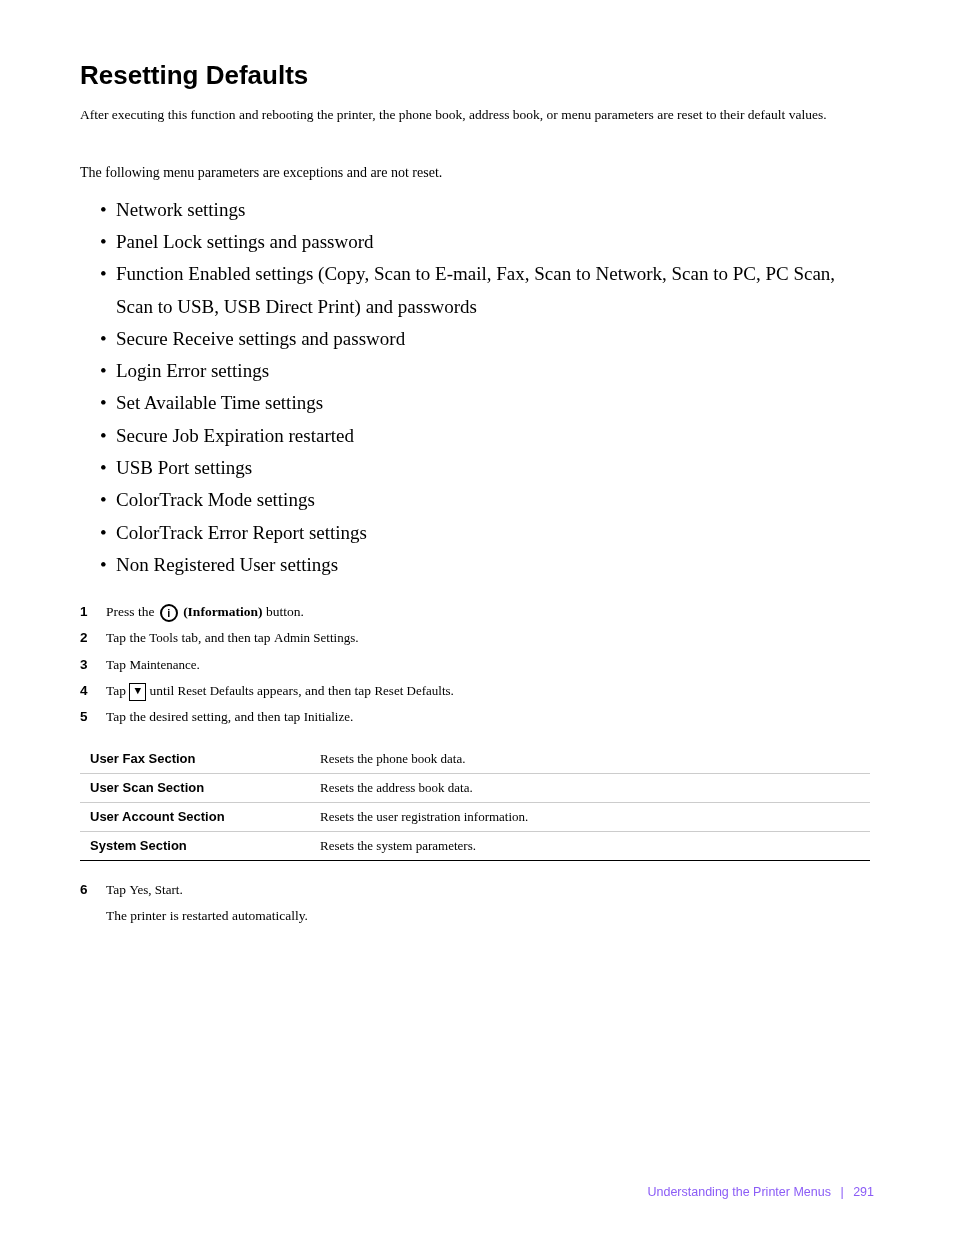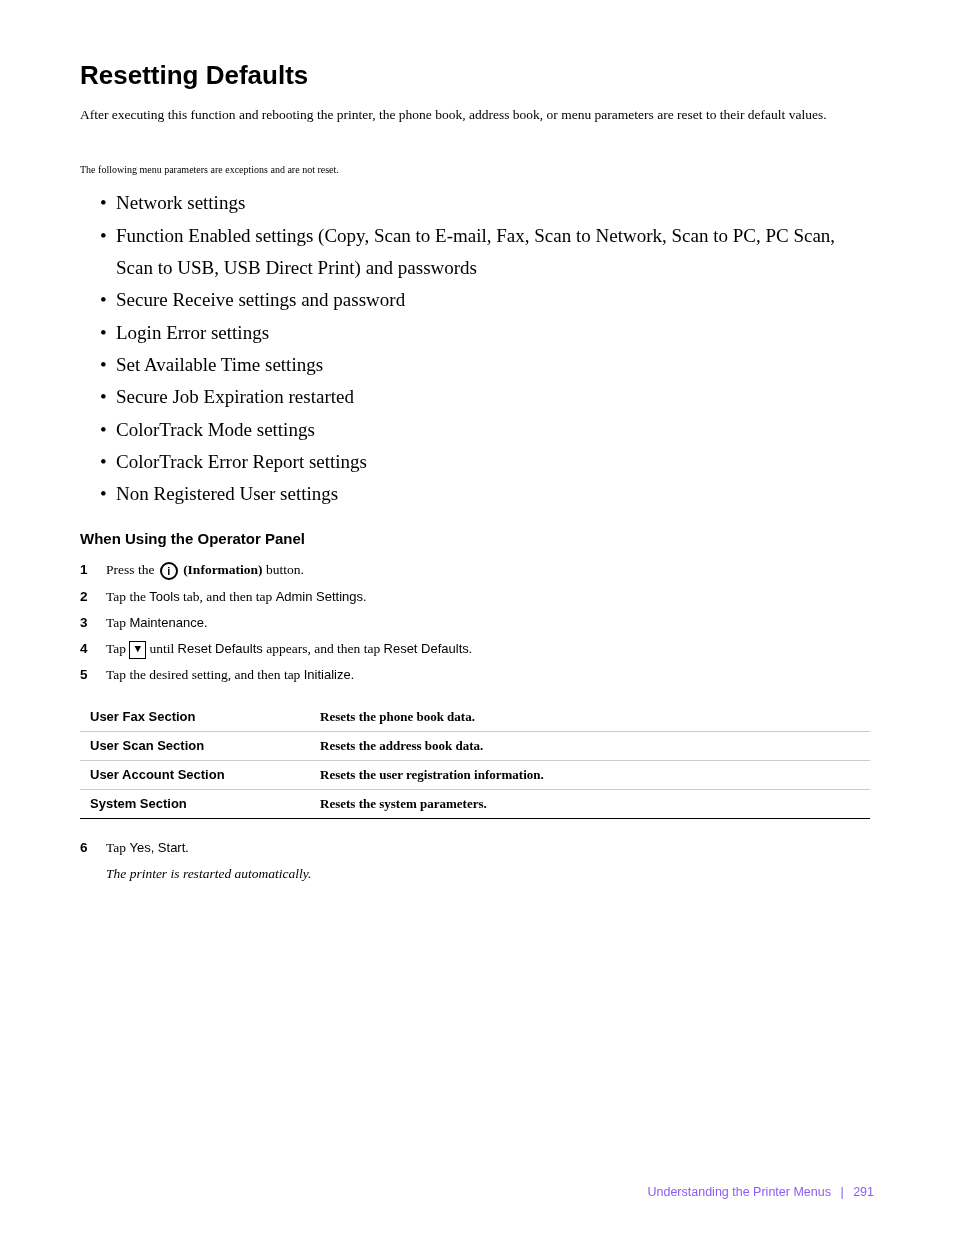--- a/index.html
+++ b/index.html
@@ -22,21 +22,21 @@
       font-weight: bold;
       font-family: Arial, Helvetica, sans-serif;
       margin-bottom: 14px;
     }
     .intro-text {
       font-size: 13.5px;
       line-height: 1.55;
       margin-bottom: 36px;
     }
     .exceptions-text {
-      font-size: 10px;
+      font-size: 14px;
       line-height: 1.55;
       margin-bottom: 10px;
       margin-top: 28px;
     }
     .bullet-list {
       list-style: none;
       margin-left: 20px;
       margin-bottom: 20px;
     }
     .bullet-list li {
@@ -72,21 +72,21 @@
       font-weight: bold;
       font-family: Arial, Helvetica, sans-serif;
       min-width: 22px;
       margin-right: 4px;
     }
     .step-content {
       flex: 1;
       line-height: 1.65;
     }
     .step-content code, .mono {
-      font-family: Liberation Sans, sans-serif;
+      font-family: Liberation Serif, serif;
       font-size: 13px;
     }
     .info-icon {
       display: inline-flex;
       align-items: center;
       justify-content: center;
       width: 18px;
       height: 18px;
       border: 2px solid #000;
       border-radius: 50%;
@@ -116,36 +116,34 @@
     }
     .table-section tbody tr {
       border-bottom: 1px solid #ccc;
     }
     .table-section tbody tr:last-child {
       border-bottom: 1.5px solid #000;
     }
     .table-section td {
       font-size: 13px;
       padding: 6px 10px;
-      font-weight: bold;
     }
     .table-section td:first-child {
       font-weight: bold;
       font-family: Arial, Helvetica, sans-serif;
       width: 230px;
     }
     .step6-block {
       margin-top: 4px;
     }
     .step6-sub {
       margin-left: 26px;
       font-size: 13.5px;
       line-height: 1.65;
       margin-top: 4px;
-      font-style: italic;
     }
     .footer {
       position: absolute;
       bottom: 36px;
       right: 80px;
       font-size: 12.5px;
       color: #8b5cf6;
       font-family: Arial, Helvetica, sans-serif;
     }
     .footer-divider {
@@ -162,31 +160,32 @@
 
   <p class="intro-text">
     <span>After executing this function and rebooting the printer, the phone book, address book, or menu parameters are reset to their default values.</span>
   </p>
 
   <p class="exceptions-text">The following menu parameters are exceptions and are not reset.</p>
 
   <ul class="bullet-list">
 
   <li>Network settings</li>
+      <li>Panel Lock settings and password</li>
       <li>Function Enabled settings (Copy, Scan to E-mail, Fax, Scan to Network, Scan to PC, PC Scan, Scan to USB, USB Direct Print) and passwords</li>
       <li>Secure Receive settings and password</li>
       <li>Login Error settings</li>
       <li>Set Available Time settings</li>
       <li>Secure Job Expiration restarted</li>
+      <li>USB Port settings</li>
       <li>ColorTrack Mode settings</li>
       <li>ColorTrack Error Report settings</li>
       <li>Non Registered User settings</li>
     </ul>
 
-  <h2>When Using the Operator Panel</h2>
 
   <ol class="steps-list">
 
   <li>
         <span class="step-num">1</span>
         <span class="step-content">Press the <span class="info-icon">i</span><span class="bold-text"> (Information)</span> button.</span>
       </li>
       <li>
         <span class="step-num">2</span>
         <span class="step-content">Tap the <span class="mono">Tools</span> tab, and then tap <span class="mono">Admin Settings</span>.</span>

